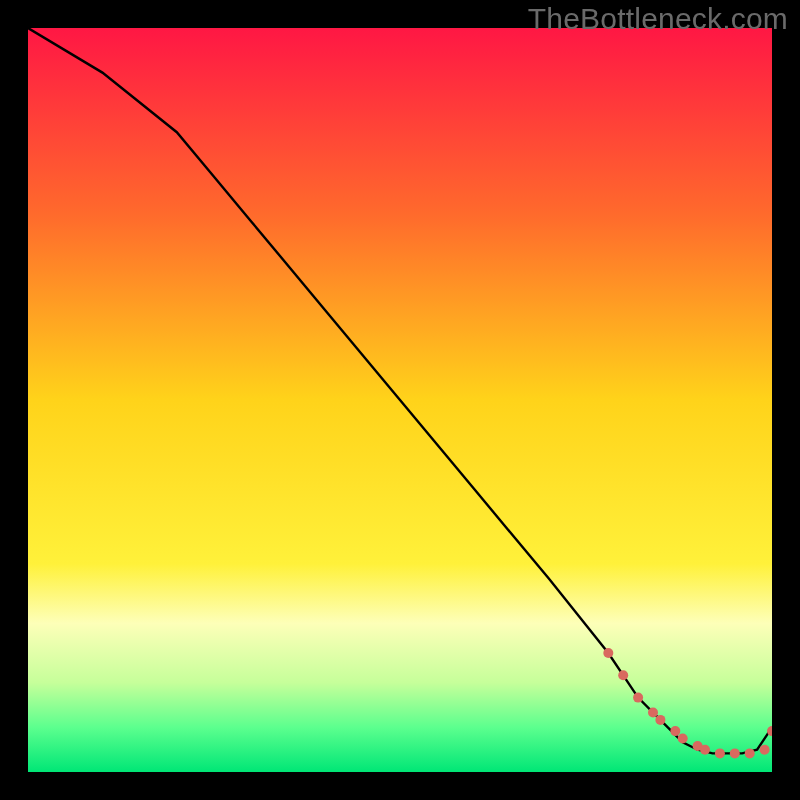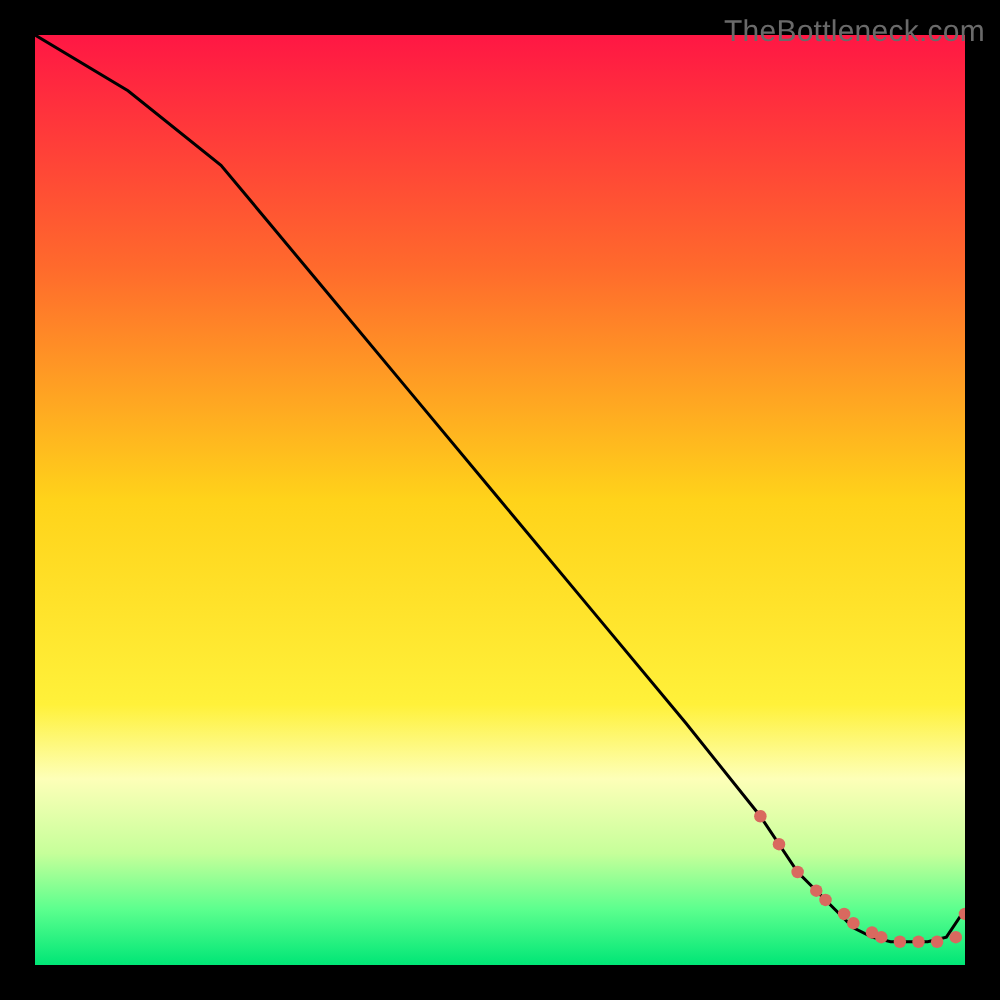--- a/index.html
+++ b/index.html
@@ -12,24 +12,24 @@
     overflow: hidden;
   }
   .frame {
     position: relative;
     width: 800px;
     height: 800px;
     background: #000;
   }
   .watermark {
     position: absolute;
-    top: 12px;
+    top: 2px;
     right: 12px;
     color: #6a6a6a;
-    font-size: 24px;
+    font-size: 30px;
     font-weight: 500;
     letter-spacing: 0.2px;
     z-index: 5;
   }
   .plot {
     position: absolute;
     left: 28px;
     top: 28px;
     width: 744px;
     height: 744px;

